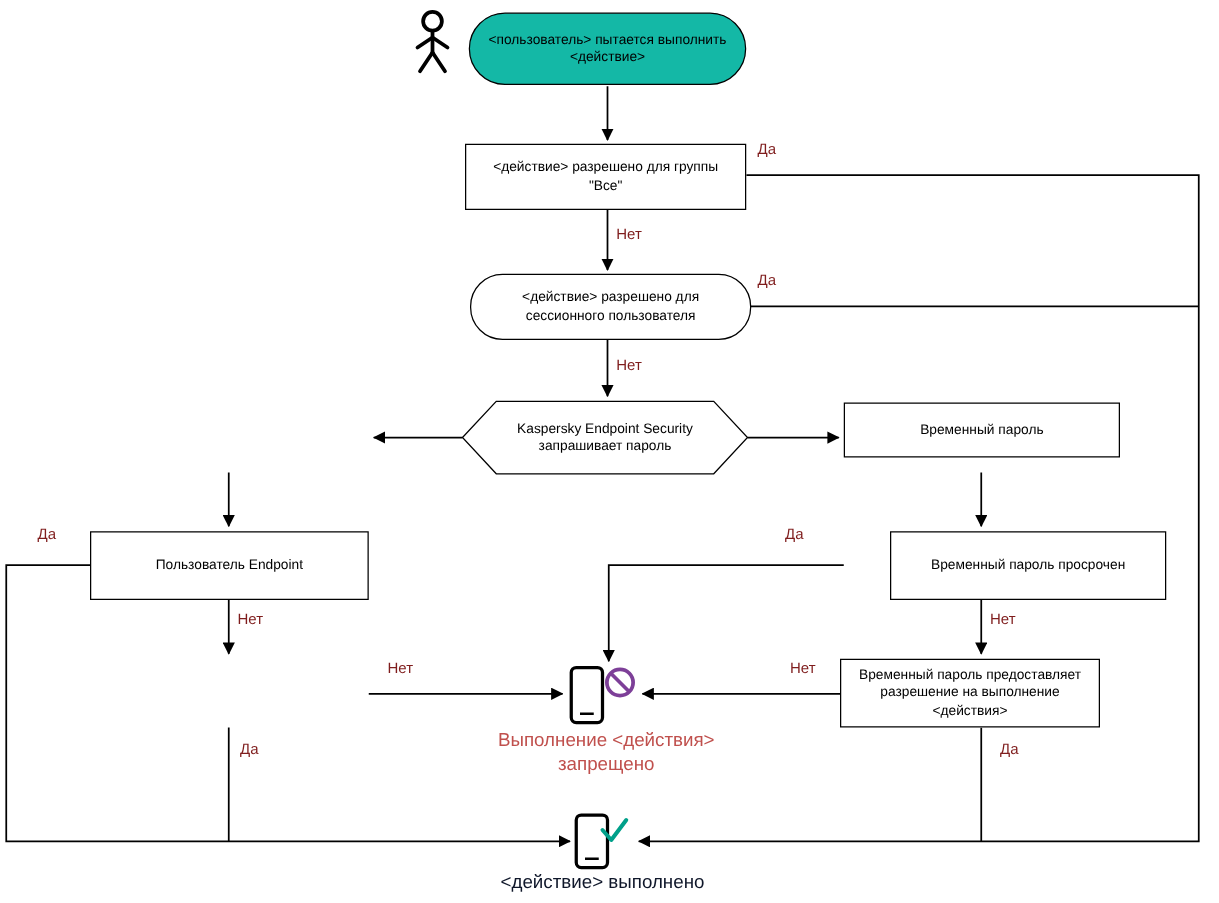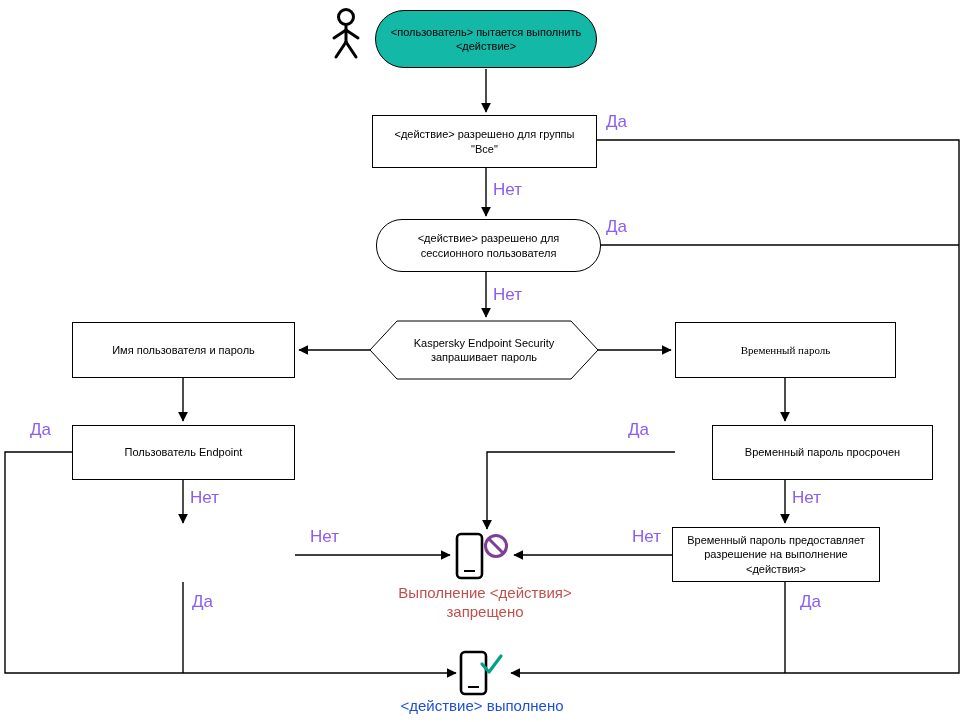--- a/index.html
+++ b/index.html
@@ -20,21 +20,21 @@
     text-align: center;
     font-size: 11px;
     line-height: 1.3;
     color: #000;
     box-sizing: border-box;
     padding: 3px 8px;
   }
   .rect { border: 1px solid #000; background: #fff; }
   .stadium { border: 1px solid #000; background: #14b8a6; border-radius: 29px; }
   .hex-text { background: transparent; }
-  .lbl { position: absolute; font-size: 17px; color: #8b5cf6; white-space: nowrap; }
+  .lbl { position: absolute; font-size: 12px; color: #7f1d1d; white-space: nowrap; }
   .status-text {
     position: absolute;
     text-align: center;
     font-size: 15px;
     line-height: 1.25;
   }
 </style>
 </head>
 <body>
 
@@ -92,23 +92,22 @@
   </svg>
 
   <div class="node stadium" style="left:375px; top:10px; width:222px; height:58px;">&lt;пользователь&gt; пытается выполнить &lt;действие&gt;</div>
 
   <div class="node rect" style="left:372px; top:115px; width:225px; height:53px;">&lt;действие&gt; разрешено для группы "Все"</div>
 
   <div class="node rect" style="left:376px; top:219px; width:225px; height:53px;border-radius:26px;">&lt;действие&gt; разрешено для сессионного пользователя</div>
 
   <div class="node hex-text" style="left:382px; top:322px; width:204px; height:56px;">Kaspersky Endpoint Security запрашивает пароль</div>
 
-  <div class="node rect" style="left:72px; top:322px; width:223px; height:56px;">Имя пользователя и пароль</div>
 
-  <div class="node rect" style="left:675px; top:322px; width:221px; height:56px;font-family:Liberation Serif, serif;">Временный пароль</div>
+  <div class="node rect" style="left:675px; top:322px; width:221px; height:44px;">Временный пароль</div>
 
   <div class="node rect" style="left:72px; top:425px; width:223px; height:55px;">Пользователь Endpoint</div>
 
   <div class="node rect" style="left:675px; top:425px; width:221px; height:55px;margin-left:37px;">Временный пароль просрочен</div>
 
 
   <div class="node rect" style="left:672px; top:527px; width:208px; height:55px;">Временный пароль предоставляет разрешение на выполнение &lt;действия&gt;</div>
 
   <div class="lbl" style="left:606px; top:112px;">Да</div>
   <div class="lbl" style="left:493px; top:180px;">Нет</div>
@@ -118,15 +117,15 @@
   <div class="lbl" style="left:190px; top:488px;">Нет</div>
   <div class="lbl" style="left:310px; top:527px;">Нет</div>
   <div class="lbl" style="left:192px; top:592px;">Да</div>
   <div class="lbl" style="left:628px; top:420px;">Да</div>
   <div class="lbl" style="left:792px; top:488px;">Нет</div>
   <div class="lbl" style="left:632px; top:527px;">Нет</div>
   <div class="lbl" style="left:800px; top:592px;">Да</div>
 
   <div class="status-text" style="left: 380px; top: 584px; width: 210px; color: rgb(192, 80, 77);">Выполнение &lt;действия&gt; запрещено</div>
 
-  <div class="status-text" style="left: 378px; top: 697px; width: 208px; color: #1d4ed8;">&lt;действие&gt; выполнено</div>
+  <div class="status-text" style="left: 378px; top: 697px; width: 208px; color: #0f172a;">&lt;действие&gt; выполнено</div>
 
 </div>
 
 </body></html>

